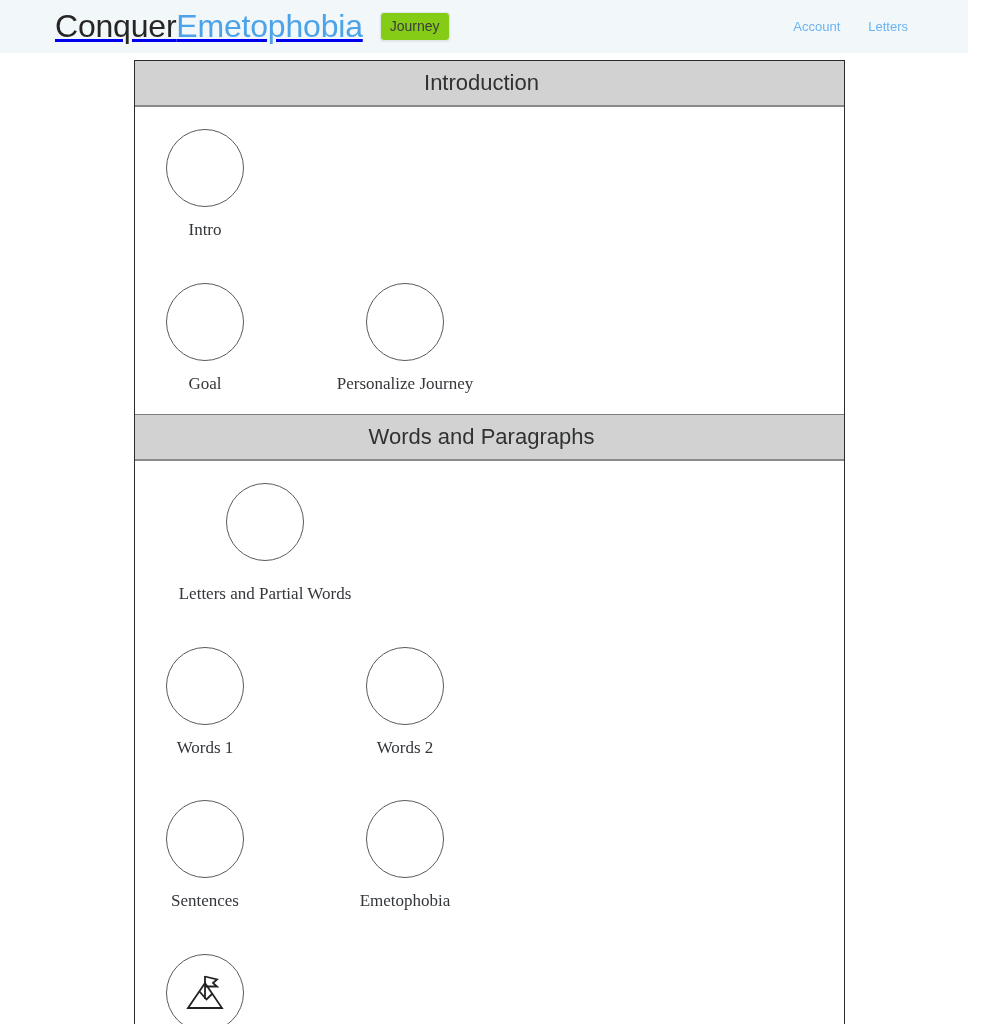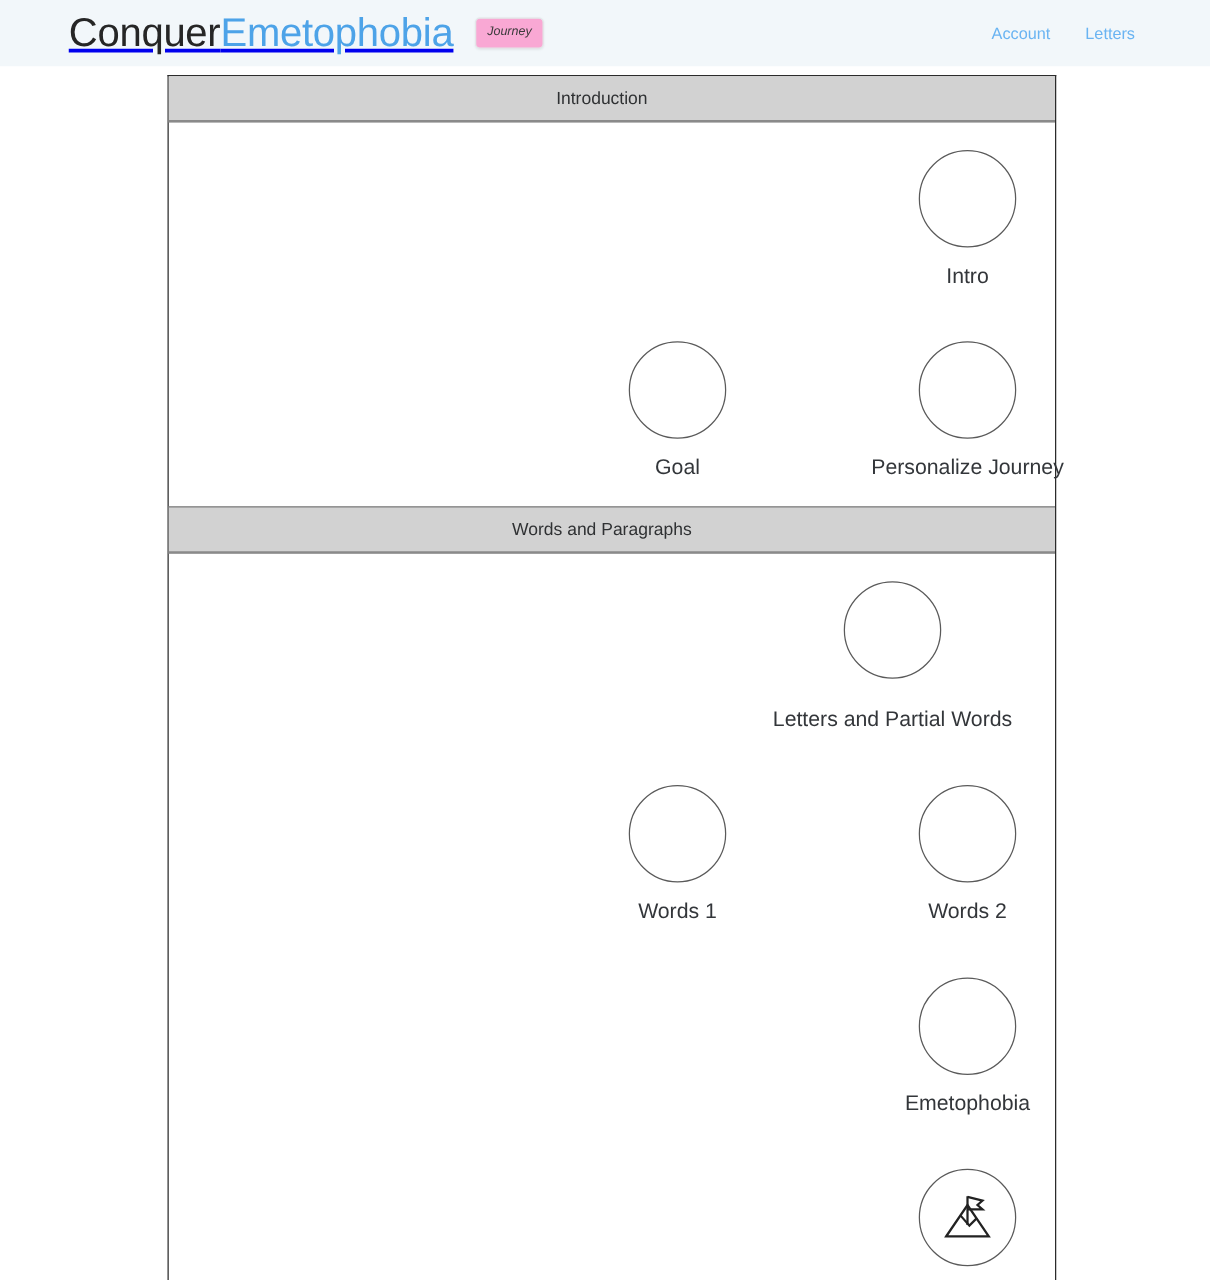--- a/index.html
+++ b/index.html
@@ -23,30 +23,29 @@
   .brand {
     font-size: 32px;
     letter-spacing: -0.2px;
     white-space: nowrap;
     font-weight: 400;
   }
   .brand-1 { color: #262626; }
   .brand-2 { color: #4da3e8; }
   .journey-badge {
     margin-left: 17px;
-    background: #f9a8d4;
+    background: #84cc16;
     border: 1px solid #e3e6e8;
     border-radius: 4px;
     box-shadow: 0 1px 2px rgba(0,0,0,0.07);
-    font-size: 10px;
+    font-size: 14px;
     color: #3b3b3b;
     padding: 6px 9px 7px 9px;
     line-height: 1;
     white-space: nowrap;
-    font-style: italic;
   }
   .nav-spacer { flex: 1 1 auto; }
   .nav-links { display: flex; align-items: center; gap: 28px; padding-right: 40px; }
   .nav-link {
     color: #6ab4f2;
     font-size: 13px;
     text-decoration: none;
     white-space: nowrap;
   }
 
@@ -61,36 +60,37 @@
     border-left: 1px solid #2b2b2b;
     border-right: 1px solid #2b2b2b;
     border-top: 1px solid #2b2b2b;
     background: #ffffff;
   }
   .section-header {
     background: #d2d2d2;
     border-top: 1px solid #7d7d7d;
     border-bottom: 2px solid #8a8a8a;
     text-align: center;
-    font-size: 14px;
+    font-size: 22px;
     color: #2f3133;
     padding: 9px 16px 10px 0;
     line-height: 1.15;
     font-weight: 400;
   }
   .section-header:first-child { border-top: none; }
   .section-body {
     padding: 22px 0 20px 0;
   }
   .node-row {
     display: flex;
-    justify-content: flex-end;
+    justify-content: flex-start;
     align-items: flex-start;
-  }
-  .node-row.gap2 { gap: 92px; }
+    font-family: Liberation Serif, serif;
+  }
+  .node-row.gap2 { gap: 60px; }
   .node {
     display: flex;
     flex-direction: column;
     align-items: center;
     width: 140px;
   }
   .node.wide { width: 260px; gap: 10px; }
   .circle {
     width: 78px;
     height: 78px;
@@ -176,20 +176,24 @@
           <div class="circle"></div>
           <div class="node-label">Words 2</div>
         </div>
       </div>
 
       <div class="row-gap"></div>
 
       <div class="node-row gap2">
         <div class="node">
           <div class="circle"></div>
+          <div class="node-label">Sentences</div>
+        </div>
+        <div class="node">
+          <div class="circle"></div>
           <div class="node-label">Emetophobia</div>
         </div>
       </div>
 
       <div class="row-gap"></div>
 
       <div class="node-row">
         <div class="node">
           <div class="circle">
             <svg width="52" height="52" viewBox="0 0 52 52">

